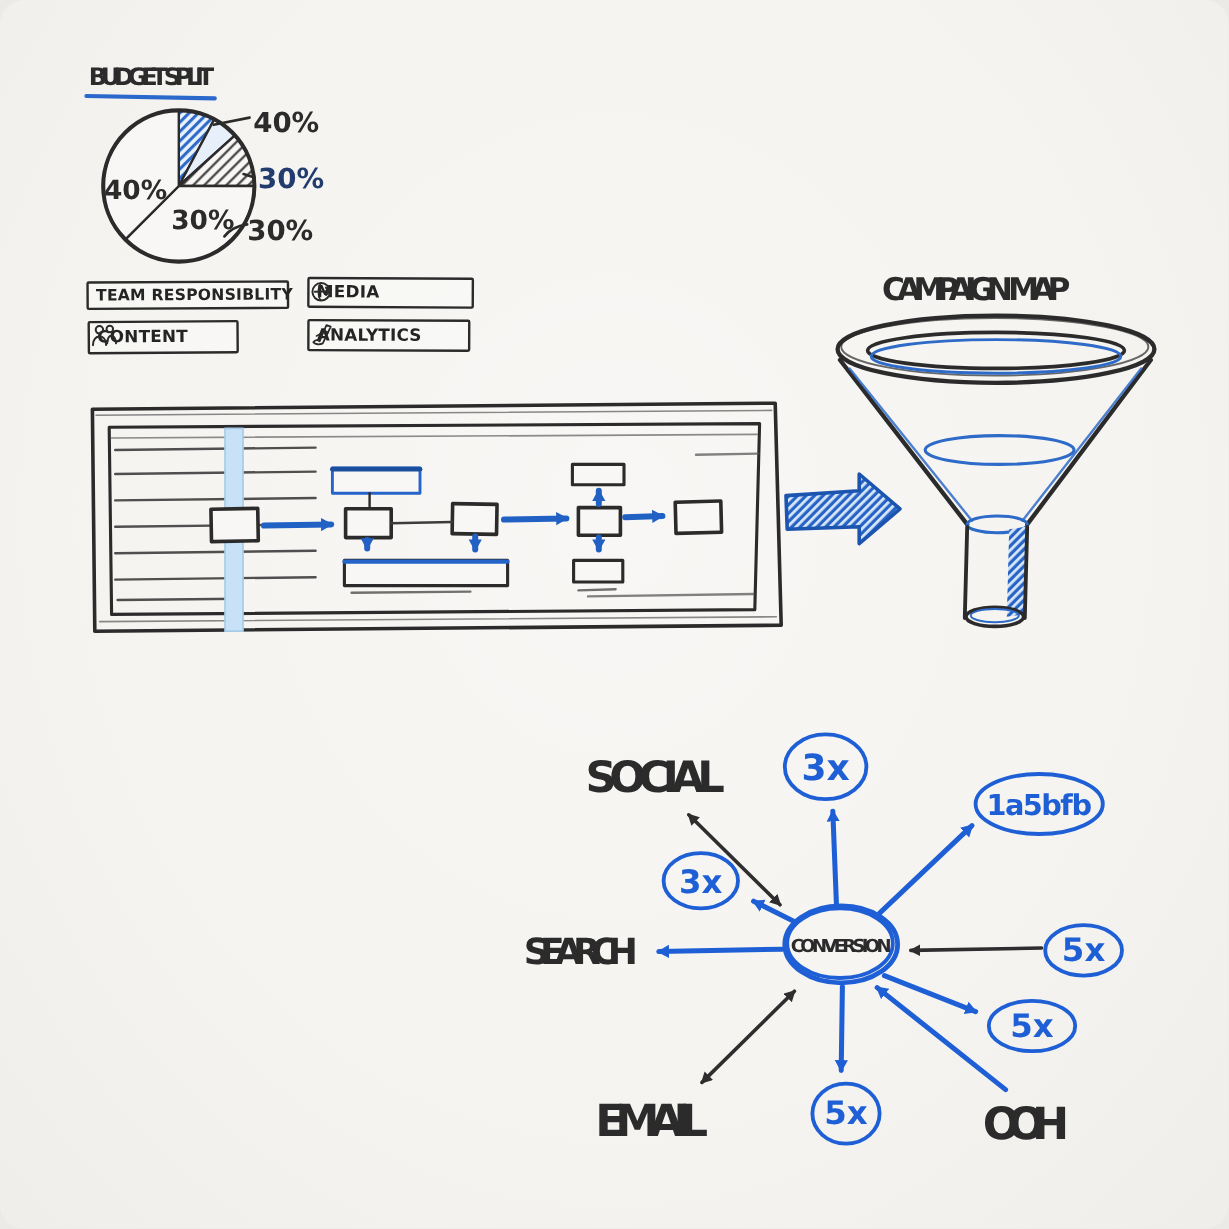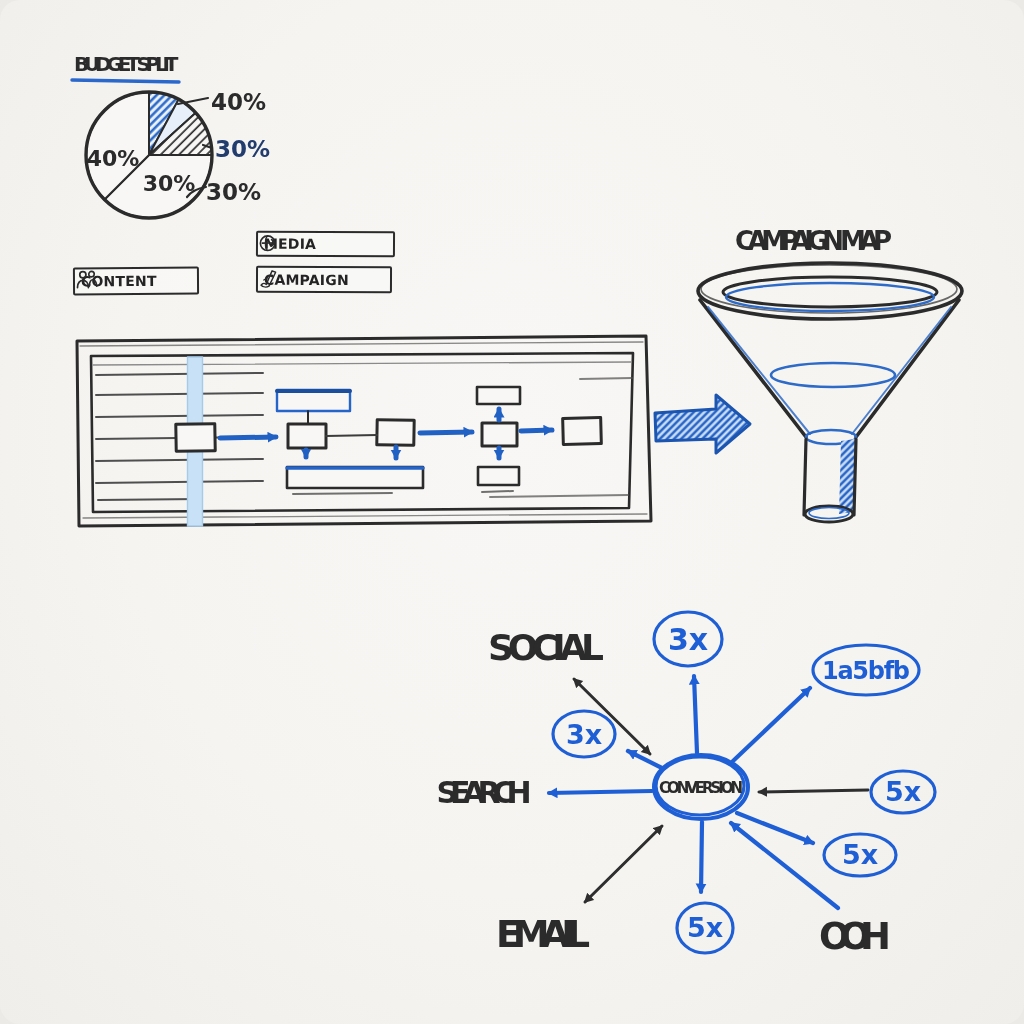--- a/index.html
+++ b/index.html
@@ -195,20 +195,23 @@
     <ellipse cx="705" cy="928" rx="28" ry="25" class="bub"></ellipse>
     <text class="ht hb" x="705" y="937" font-size="27" text-anchor="middle">5x</text>
 
     <text class="ht" x="546" y="660" font-size="36" text-anchor="middle" textLength="116">SOCIAL</text>
     <text class="ht" x="484" y="803" font-size="30" text-anchor="middle" textLength="95">SEARCH</text>
     <text class="ht" x="543" y="947" font-size="37" text-anchor="middle" textLength="94">EMAIL</text>
     <text class="ht" x="855" y="949" font-size="37" text-anchor="middle" textLength="72">OOH</text>
   </g>
 </svg>
 
+<div class="tbox" style="left:72px;top:234px;width:169px;height:24px;transform:rotate(-0.3deg);">
+  <span class="tbox-label">TEAM RESPONSIBLITY</span>
+</div>
 
 <div class="tbox" style="left:256px;top:231px;width:139px;height:26px;transform:rotate(0.3deg);">
   <svg class="ticon" width="21" height="21" viewBox="0 0 24 24">
     <circle cx="11" cy="12" r="8.3" fill="none" stroke="#2b2b2b" stroke-width="1.9"></circle>
     <path d="M11,3.9 C7.5,6 7.5,18 11,20.1" fill="none" stroke="#2b2b2b" stroke-width="1.4"></path>
     <path d="M5,12 L19,11.4 M15.5,8 L19.6,11.4 L15.7,15" fill="none" stroke="#2b2b2b" stroke-width="1.9"></path>
   </svg>
   <span class="tbox-label" style="font-size:14px;">MEDIA</span>
 </div>
 
@@ -221,16 +224,16 @@
   </svg>
   <span class="tbox-label" style="font-size:14px;">CONTENT</span>
 </div>
 
 <div class="tbox" style="left:256px;top:266px;width:136px;height:27px;transform:rotate(0.2deg);">
   <svg class="ticon" width="22" height="21" viewBox="0 0 24 24">
     <path d="M3,20 C5,17 7,17.5 9,19 L13,9 L17,10.5 L12,21 C9,22.5 5,22 3,20 Z" fill="none" stroke="#2b2b2b" stroke-width="1.7"></path>
     <path d="M13,9 L15.5,3.5 L19.5,5 L17,10.5" fill="none" stroke="#2b2b2b" stroke-width="1.7"></path>
     <path d="M6,14 L9.5,12" fill="none" stroke="#2b2b2b" stroke-width="1.5"></path>
   </svg>
-  <span class="tbox-label" style="font-size:14px;">CAMPAIGN</span>
+  <span class="tbox-label" style="font-size:14px;">ANALYTICS</span>
 </div>
 
 </div>
 
 </body></html>

